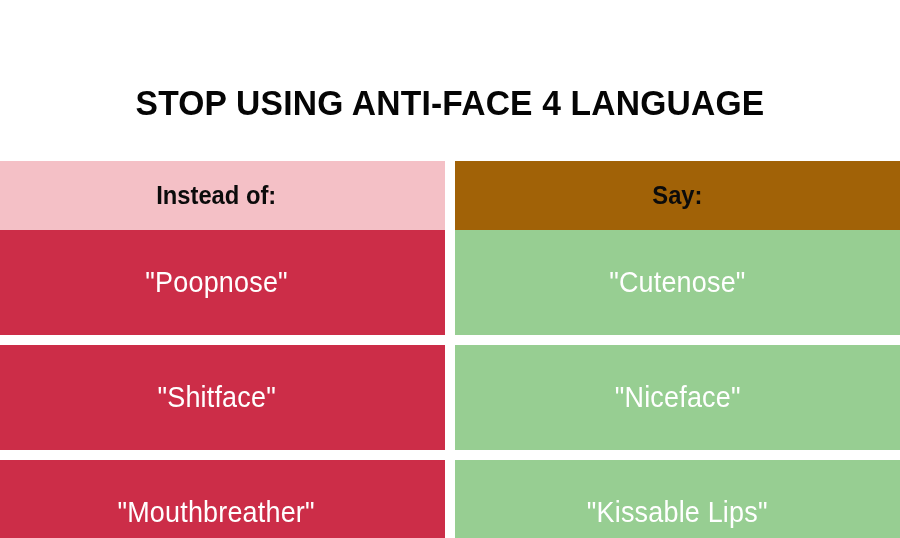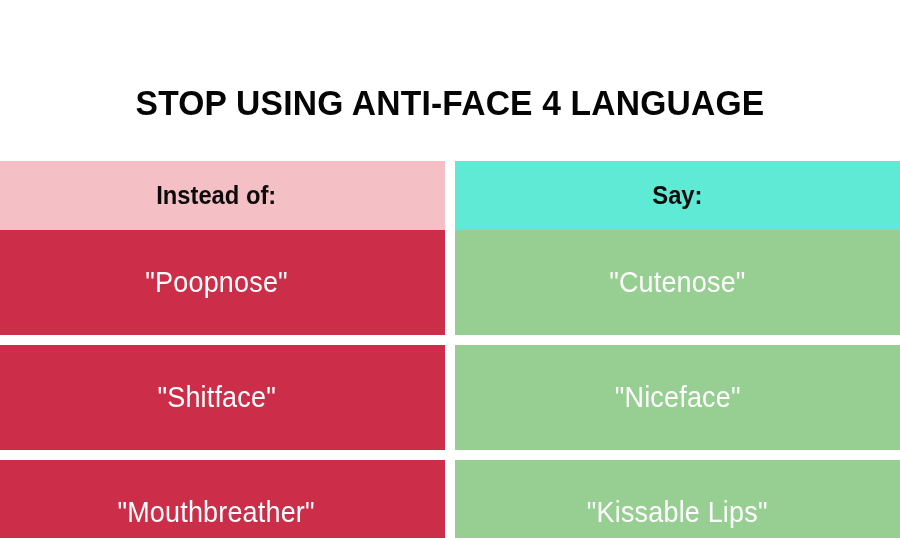--- a/index.html
+++ b/index.html
@@ -90,21 +90,21 @@
     font-weight: bold;
     font-size: 25px;
     color: #0b0b0b;
     letter-spacing: 0px;
     transform: scaleX(0.95);
   }
   #header-instead {
     background: #f4c0c6;
   }
   #header-say {
-    background: #5eead4;
+    background: #a16207;
     justify-content: center;
   }
 
   
   .body-row {
     height: 105px;
   }
   .body-row .cell {
     height: 105px;
   }

